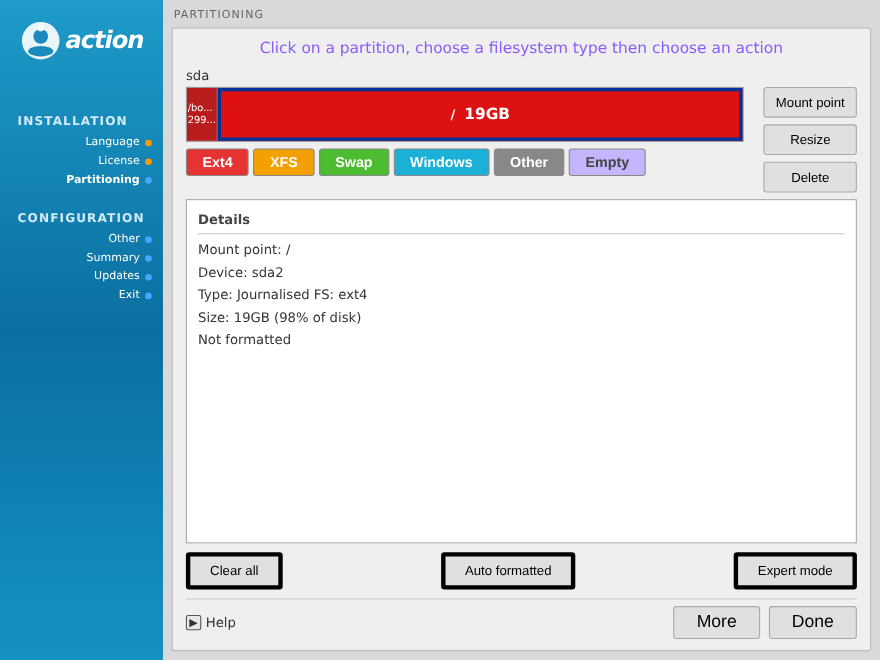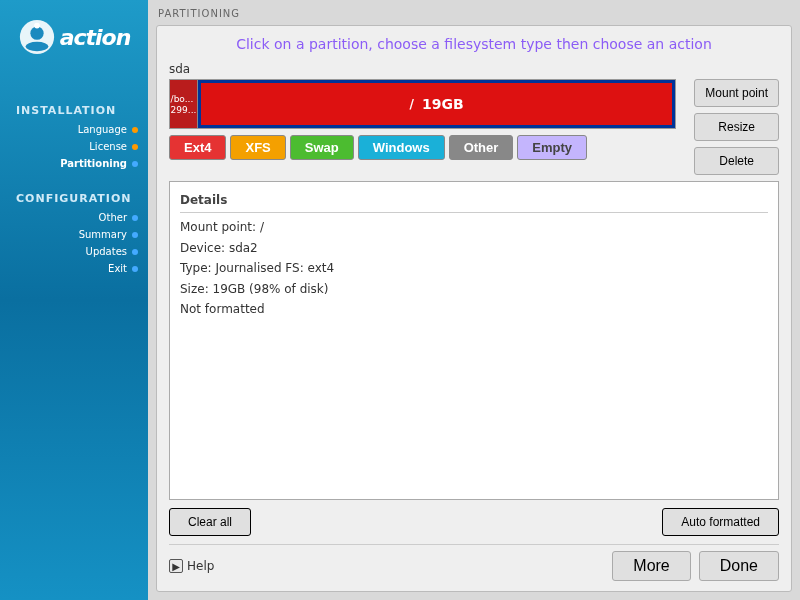--- a/index.html
+++ b/index.html
@@ -218,21 +218,21 @@
     
     .bottom-row {
       display: flex;
       justify-content: space-between;
       align-items: center;
       margin-top: 8px;
     }
     .bottom-btn {
       padding: 6px 18px;
       background: #e0e0e0;
-      border: 1px solid #000000;
+      border: 4px solid #000000;
       border-radius: 3px;
       cursor: pointer;
       font-size: 12px;
     }
 
     
     .footer-row {
       display: flex;
       justify-content: space-between;
       align-items: center;
@@ -367,20 +367,21 @@
         <div>Device: sda2</div>
         <div>Type: Journalised FS: ext4</div>
         <div>Size: 19GB (98% of disk)</div>
         <div>Not formatted</div>
       </div>
     </div>
 
     <div class="bottom-row">
       <button class="bottom-btn">Clear all</button>
       <button class="bottom-btn">Auto formatted</button>
+      <button class="bottom-btn">Expert mode</button>
     </div>
 
     <div class="footer-row">
       <div class="help-area">
         <div class="help-icon">▶</div>
         <span>Help</span>
       </div>
       <div class="footer-buttons">
         <button class="footer-btn">More</button>
         <button class="footer-btn">Done</button>

